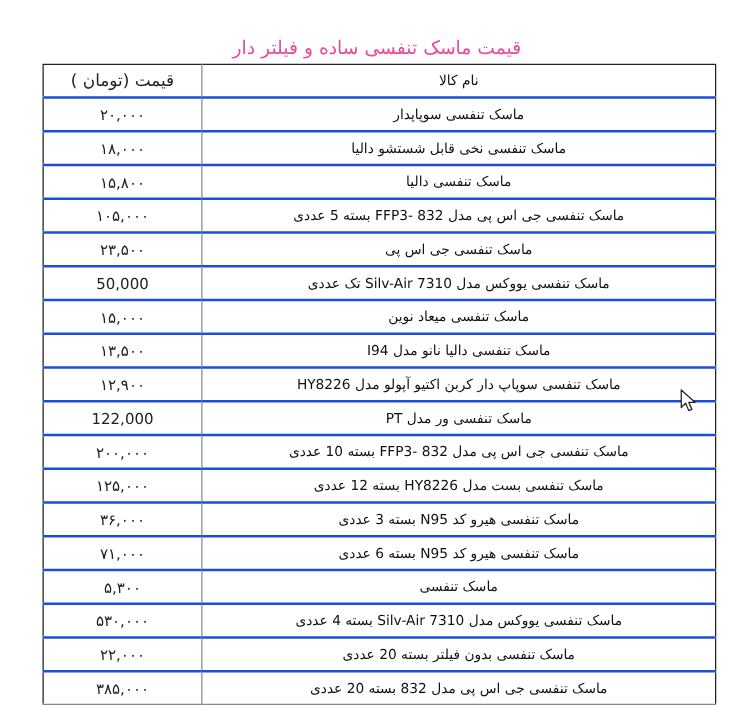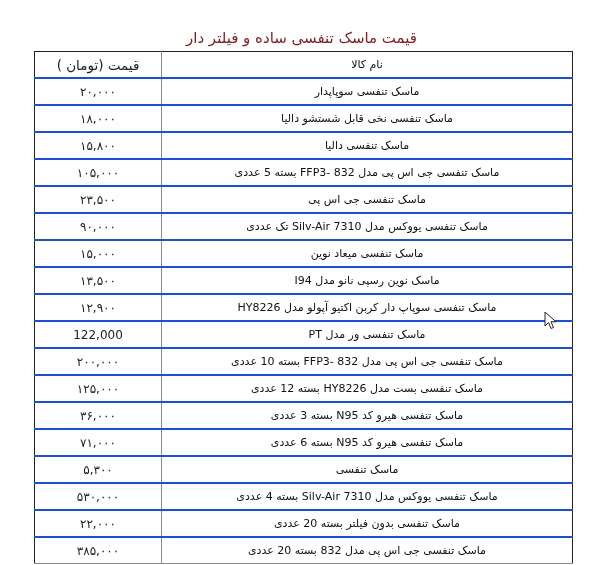--- a/index.html
+++ b/index.html
@@ -17,21 +17,21 @@
     }
     .title {
       position: absolute;
       top: 27px;
       left: 0;
       width: 603px;
       text-align: center;
       font-size: 15px;
       line-height: 22px;
       direction: rtl;
-      color: #7f1d1d;
+      color: #ec4899;
     }
     table.price-table {
       position: absolute;
       left: 34px;
       top: 51px;
       width: 528px;
       border-collapse: collapse;
       direction: rtl;
       border: 1.5px solid #222;
       table-layout: fixed;
@@ -100,28 +100,28 @@
     <tr>
         <td class="col-name">ماسک تنفسی جی اس پی مدل 832 -FFP3 بسته 5 عددی</td>
         <td class="col-price">۱۰۵,۰۰۰</td>
       </tr>
     <tr>
         <td class="col-name">ماسک تنفسی جی اس پی</td>
         <td class="col-price">۲۳,۵۰۰</td>
       </tr>
     <tr>
         <td class="col-name">ماسک تنفسی یووکس مدل Silv-Air 7310 تک عددی</td>
-        <td class="col-price">۹۰,۰۰۰</td>
+        <td class="col-price">50,000</td>
       </tr>
     <tr>
         <td class="col-name">ماسک تنفسی میعاد نوین</td>
         <td class="col-price">۱۵,۰۰۰</td>
       </tr>
     <tr>
-        <td class="col-name">ماسک نوین رسپی نانو مدل I94</td>
+        <td class="col-name">ماسک تنفسی دالیا نانو مدل I94</td>
         <td class="col-price">۱۳,۵۰۰</td>
       </tr>
     <tr>
         <td class="col-name">ماسک تنفسی سوپاپ دار کربن اکتیو آپولو مدل HY8226</td>
         <td class="col-price">۱۲,۹۰۰</td>
       </tr>
     <tr>
         <td class="col-name">ماسک تنفسی ور مدل PT</td>
         <td class="col-price">122,000</td>
       </tr>

